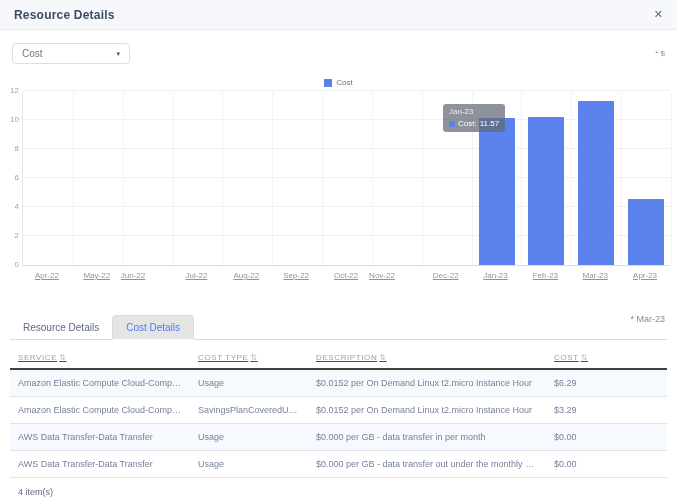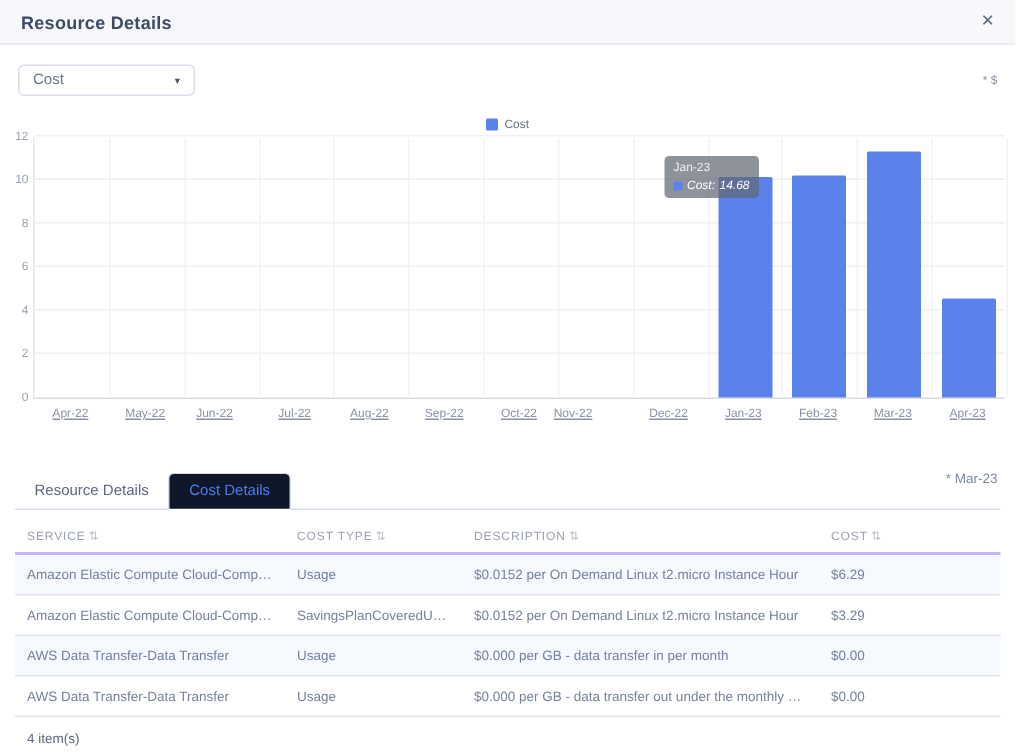--- a/index.html
+++ b/index.html
@@ -72,43 +72,43 @@
   .chart-tooltip {
     position: absolute; left: 443px; top: 29px;
     min-width: 49px;
     background: rgba(99,104,116,.72);
     border-radius: 3px;
     padding: 3px 6px 4px;
     color: #fff; font-size: 8px;
     z-index: 3;
   }
   .tooltip-title { margin-bottom: 3px; color: #eef0f3; }
-  .tooltip-row { display: flex; align-items: center; gap: 3px; white-space: nowrap; font-style: italic; }
+  .tooltip-row { display: flex; align-items: center; gap: 3px; white-space: nowrap; }
   .tooltip-swatch { width: 6px; height: 6px; border-radius: 1px; flex: 0 0 auto; }
   
   .tab-section {
     margin: 13px 10px 0;
     display: flex; align-items: flex-end;
     border-bottom: 1px solid #d8dce6;
     position: relative;
     height: 27px;
   }
   .tab { font-size: 10px; padding: 6px 13px; color: #5c6880; cursor: pointer; white-space: nowrap; }
   .tab.active {
     border: 1px solid #d8dce6; border-bottom: 1px solid #fff;
     margin-bottom: -1px;
     border-radius: 4px 4px 0 0;
-    background: #0f172a;
+    background: #e5e5e5;
     color: #4a7df0;
   }
   .period-note { position: absolute; right: 2px; top: 1px; font-size: 9px; color: #7e89a0; }
   
   .table-section { margin: 0 10px; }
   table { width: 100%; border-collapse: collapse; table-layout: fixed; }
-  thead tr { border-bottom: 2px solid #c4b5fd; }
+  thead tr { border-bottom: 2px solid #404040; text-decoration: underline; }
   th {
     text-align: left; font-weight: normal;
     font-size: 8px; letter-spacing: .6px; text-transform: uppercase;
     color: #99a1b1;
     padding: 13px 8px 6px;
     cursor: pointer;
     white-space: nowrap;
   }
   .sort-icon { color: #b9c0cc; font-size: 8px; margin-left: 2px; }
   tbody tr { border-bottom: 1px solid #e0e4eb; }
@@ -173,26 +173,26 @@
       <div class="bar" style="left: 505.385px; height: 147.9px; background: rgb(91, 130, 235);"></div>
       <div class="bar" style="left: 555.231px; height: 164.14px; background: rgb(91, 130, 235);"></div>
       <div class="bar" style="left: 605.077px; height: 66.41px; background: rgb(91, 130, 235);"></div>
     </div>
 
   <div class="chart-tooltip">
     <div class="tooltip-title">Jan-23</div>
     <div class="tooltip-row">
       <span class="tooltip-swatch" style="background: rgb(91, 130, 235);"></span>
       <span>Cost:</span>
-      <span>14.68</span>
+      <span>11.57</span>
     </div>
   </div>
 <div class="x-tick-label" style="left: 46.9231px;">Apr-22</div>
     <div class="x-tick-label" style="left: 96.7692px;">May-22</div>
-    <div class="x-tick-label" style="left: 143px;">Jun-22</div>
+    <div class="x-tick-label" style="left: 133px;">Jun-22</div>
     <div class="x-tick-label" style="left: 196.462px;">Jul-22</div>
     <div class="x-tick-label" style="left: 246.308px;">Aug-22</div>
     <div class="x-tick-label" style="left: 296.154px;">Sep-22</div>
     <div class="x-tick-label" style="left: 346px; text-align: right;">Oct-22</div>
     <div class="x-tick-label" style="left: 382px;">Nov-22</div>
     <div class="x-tick-label" style="left: 445.692px;">Dec-22</div>
     <div class="x-tick-label" style="left: 495.538px;">Jan-23</div>
     <div class="x-tick-label" style="left: 545.385px;">Feb-23</div>
     <div class="x-tick-label" style="left: 595.231px;">Mar-23</div>
     <div class="x-tick-label" style="left: 645.077px;">Apr-23</div>

